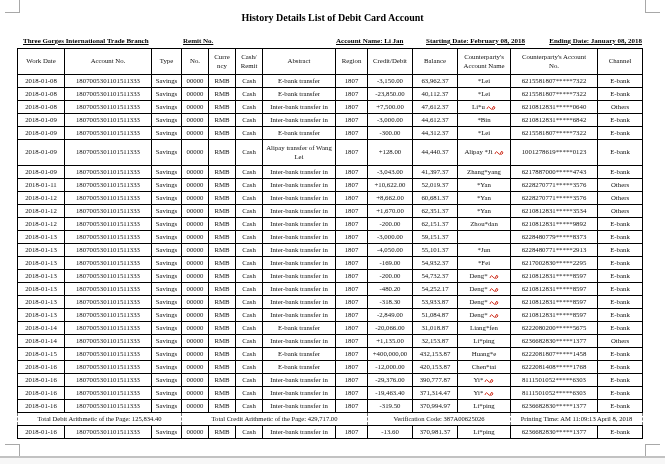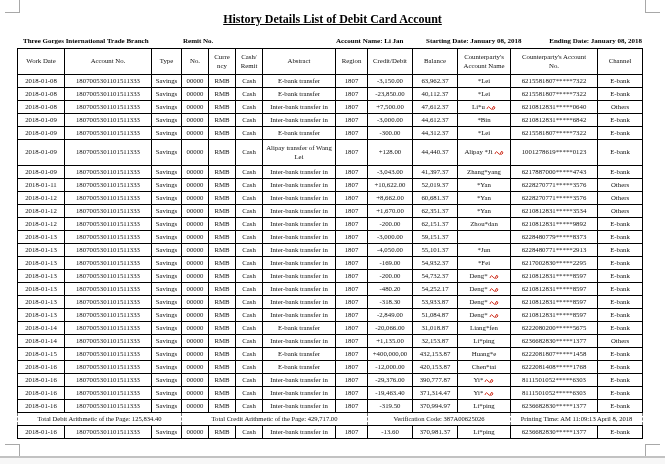--- a/index.html
+++ b/index.html
@@ -12,25 +12,25 @@
   .crop { position:absolute; width:15px; height:13px; }
   .crop.tl { left:5px;  top:0;     border-right:1px solid #a8a8a8; border-bottom:1px solid #a8a8a8; }
   .crop.tr { left:645px; top:0;    border-left:1px solid #a8a8a8;  border-bottom:1px solid #a8a8a8; }
   .crop.bl { left:5px;  top:444px; border-right:1px solid #a8a8a8; border-top:1px solid #a8a8a8; }
   .crop.br { left:645px; top:444px; border-left:1px solid #a8a8a8;  border-top:1px solid #a8a8a8; }
   .page-edge-line { position:absolute; left:0; top:456px; width:665px; height:2px; background:#c2c2c2; }
   .page-edge-area { position:absolute; left:0; top:458px; width:665px; height:6px; background:#f7f7f7; }
 
   .doc-title {
     position:absolute; left:0; top:12px; width:665px;
-    text-align:center; font-weight:bold; font-size:12px; color:#000;text-decoration:underline;
+    text-align:center; font-weight:bold; font-size:10px; color:#000;
   }
   .info-line { position:absolute; top:37px; left:0; width:665px; height:11px;
     font-weight:bold; font-size:7px; color:#000; }
-  .info-line span { position:absolute; white-space:nowrap; }
+  .info-line span { position:absolute; white-space:nowrap;text-decoration:underline; }
   .inf-branch  { left:23px; }
   .inf-card    { left:183px; }
   .inf-account { left:336px; }
   .inf-start   { left:426px; }
   .inf-end     { right:23px; }
 
   table.hist {
     position:absolute; left:17px; top:48px; width:625px;
     border-collapse:collapse; table-layout:fixed;
     font-size:6.8px; color:#111;
@@ -53,21 +53,21 @@
 <div class="crop tr"></div>
 <div class="crop bl"></div>
 <div class="crop br"></div>
 
 <div class="doc-title">History Details List of Debit Card Account</div>
 
 <div class="info-line">
   <span class="inf-branch">Three Gorges International Trade Branch</span>
   <span class="inf-card">Remit No.</span>
   <span class="inf-account">Account Name: Li Jan</span>
-  <span class="inf-start">Starting Date: January 08, 2018</span>
+  <span class="inf-start">Starting Date: February 08, 2018</span>
   <span class="inf-end">Ending Date: January 08, 2018</span>
 </div>
 
 <table class="hist">
   <colgroup>
     <col style="width:47px">
       <col style="width:87px">
       <col style="width:30px">
     <col style="width:27px">
       <col style="width:27px">

